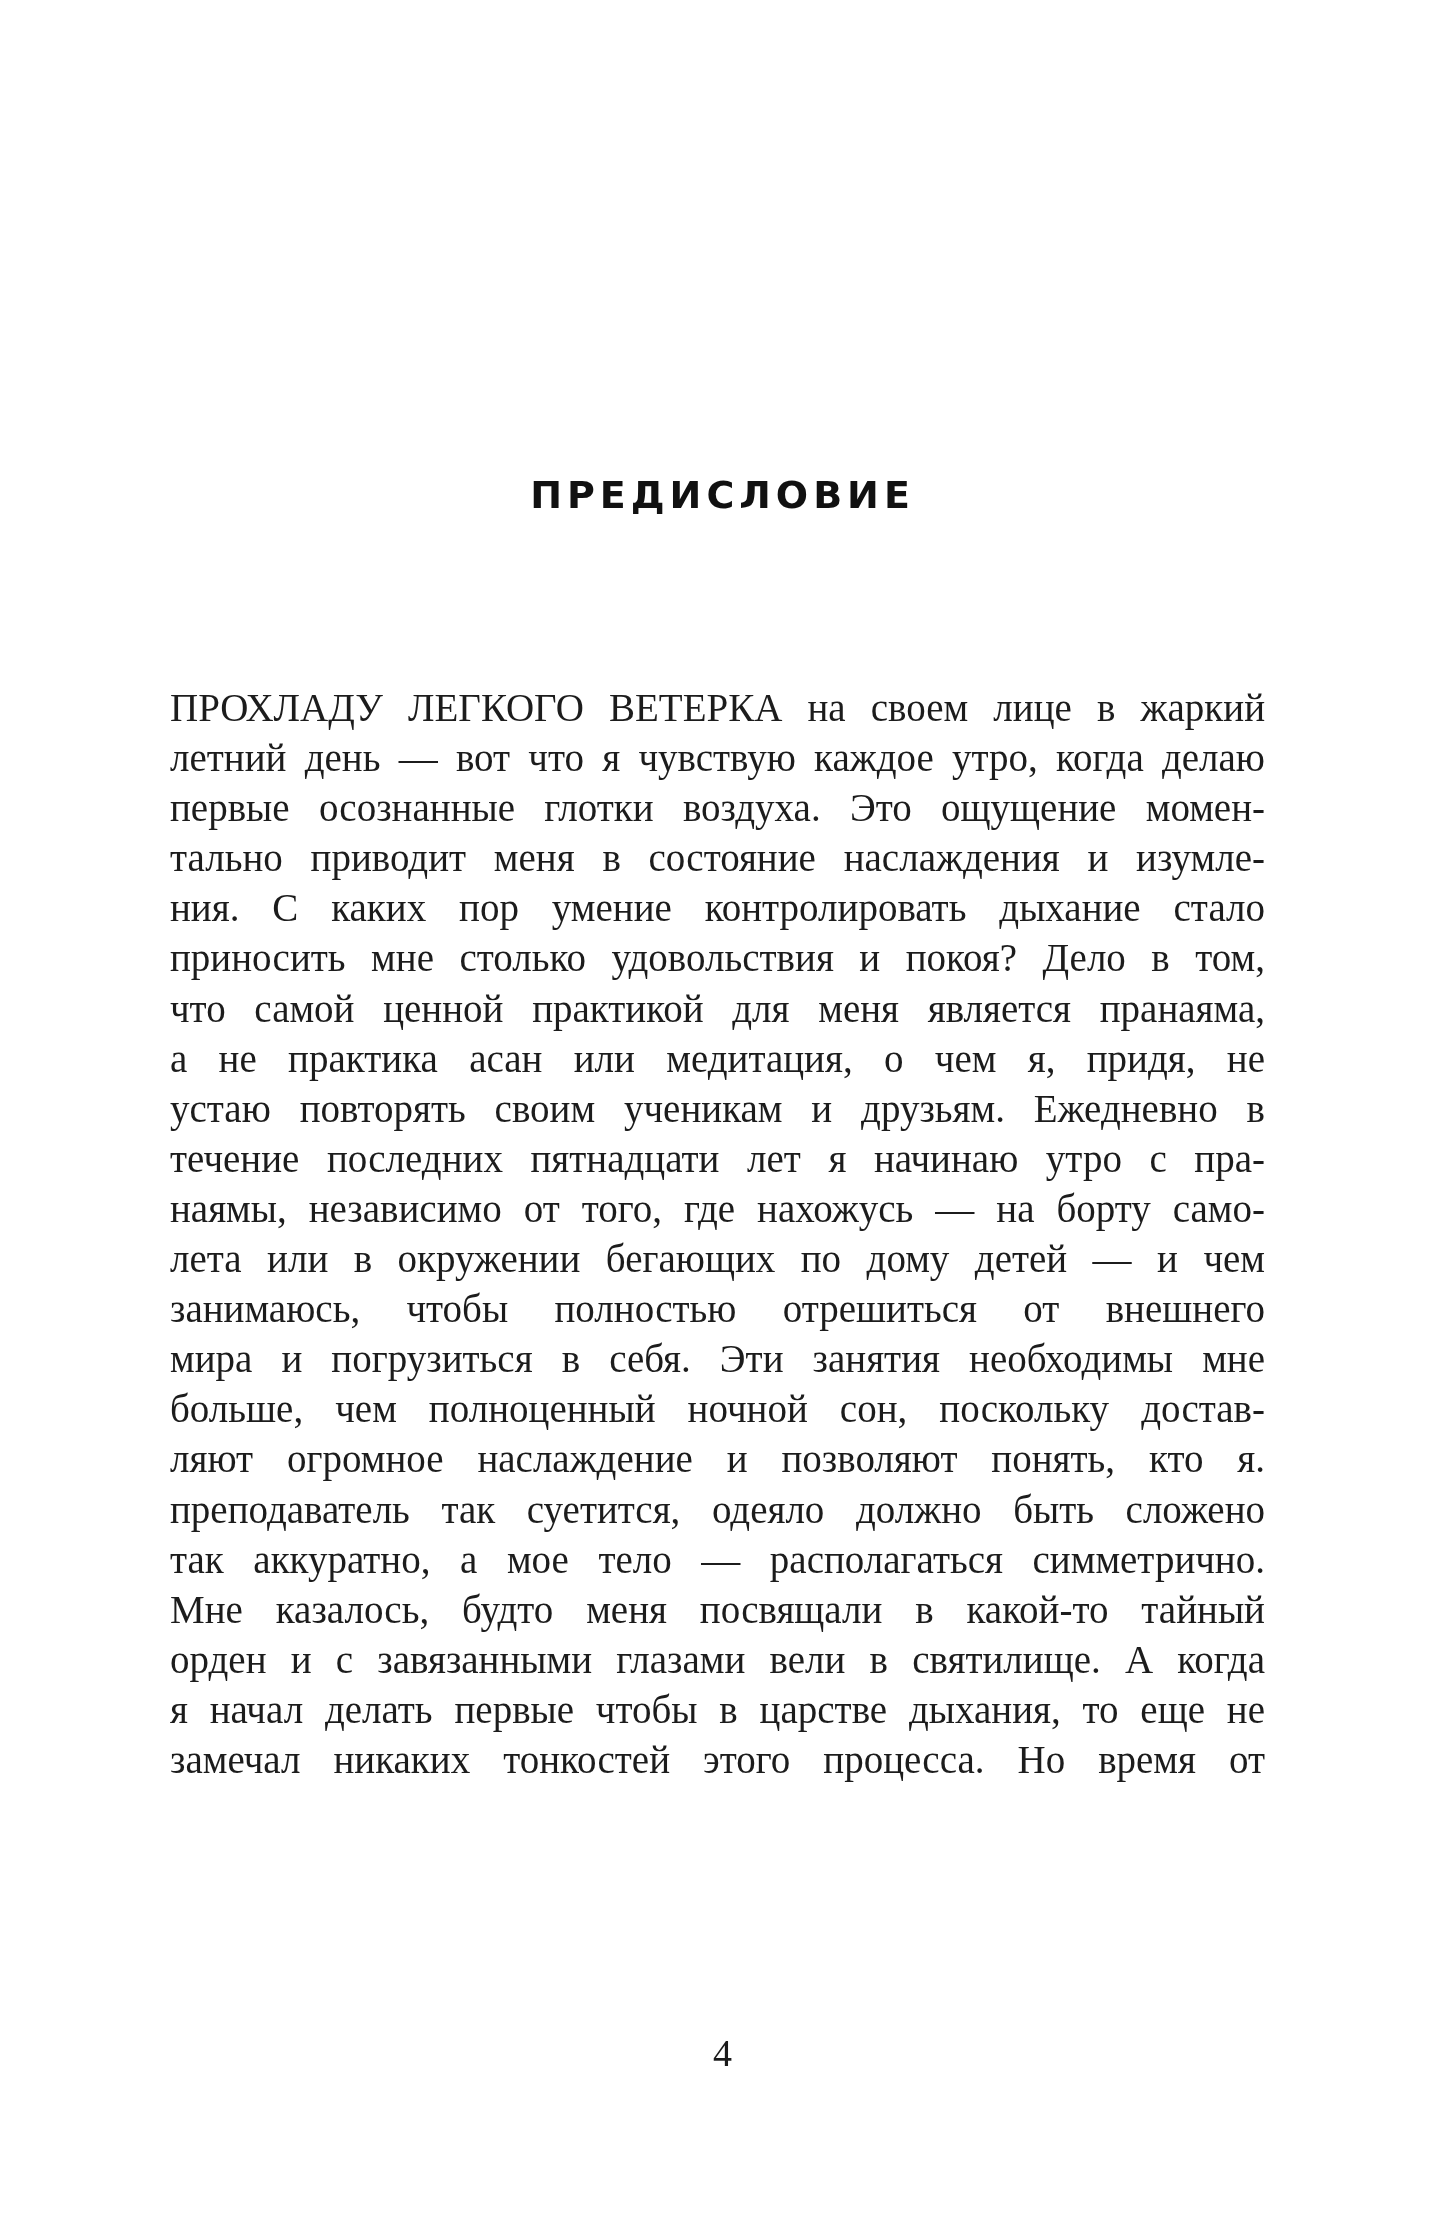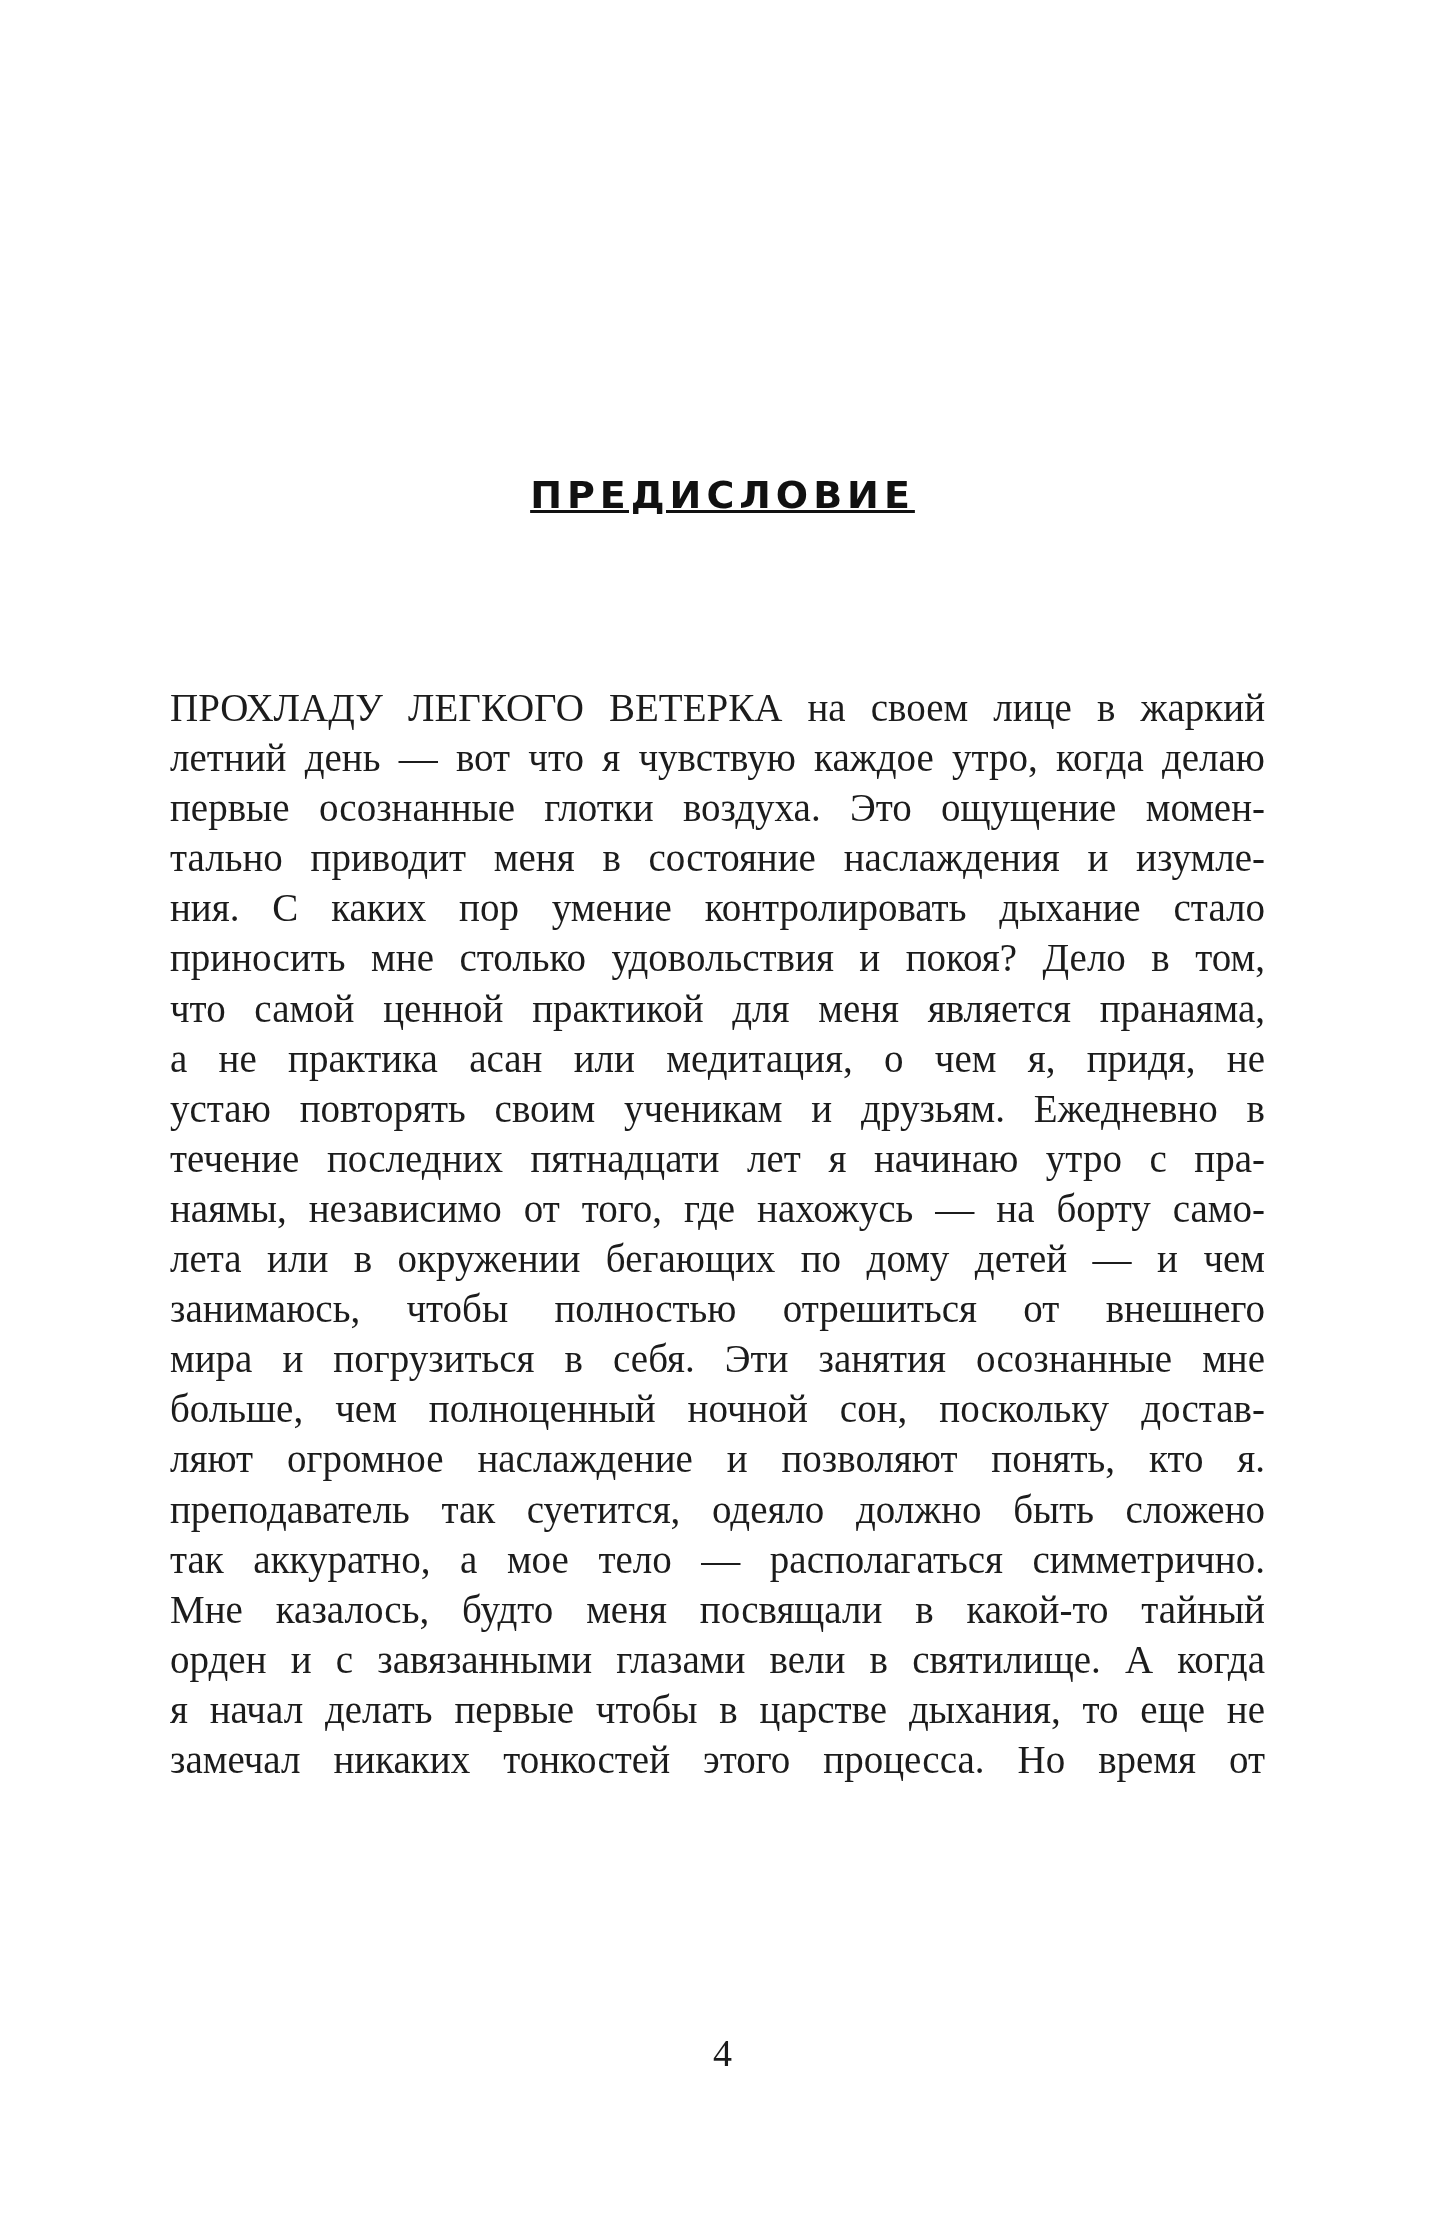--- a/index.html
+++ b/index.html
@@ -27,21 +27,20 @@
       left: 0;
       width: 1445px;
       top: 470px;
       text-align: center;
       font-family: "DejaVu Sans", sans-serif;
       font-weight: bold;
       font-size: 38px;
       letter-spacing: 5px;
       color: #111111;
       line-height: 50px;
-      text-decoration: underline;
     }
     .body-text {
       position: absolute;
       left: 170px;
       top: 683px;
       width: 1095px;
       font-family: "Liberation Serif", serif;
       font-size: 39px;
       color: #1c1c1c;
     }
@@ -85,21 +84,21 @@
       <span class="line">тально приводит меня в состояние наслаждения и изумле-</span>
       <span class="line">ния. С каких пор умение контролировать дыхание стало</span>
       <span class="line">приносить мне столько удовольствия и покоя? Дело в том,</span>
       <span class="line">что самой ценной практикой для меня является пранаяма,</span>
       <span class="line">а не практика асан или медитация, о чем я, придя, не</span>
       <span class="line">устаю повторять своим ученикам и друзьям. Ежедневно в</span>
       <span class="line">течение последних пятнадцати лет я начинаю утро с пра-</span>
       <span class="line">наямы, независимо от того, где нахожусь — на борту само-</span>
       <span class="line">лета или в окружении бегающих по дому детей — и чем</span>
       <span class="line">занимаюсь, чтобы полностью отрешиться от внешнего</span>
-      <span class="line">мира и погрузиться в себя. Эти занятия осознанные мне</span>
+      <span class="line">мира и погрузиться в себя. Эти занятия необходимы мне</span>
       <span class="line">больше, чем полноценный ночной сон, поскольку достав-</span>
       <span class="line">ляют огромное наслаждение и позволяют понять, кто я.</span>
     </div>
 
     <div>
       <span class="line">преподаватель так суетится, одеяло должно быть сложено</span>
       <span class="line">так аккуратно, а мое тело — располагаться симметрично.</span>
       <span class="line">Мне казалось, будто меня посвящали в какой-то тайный</span>
       <span class="line">орден и с завязанными глазами вели в святилище. А когда</span>
       <span class="line">я начал делать первые чтобы в царстве дыхания, то еще не</span>

